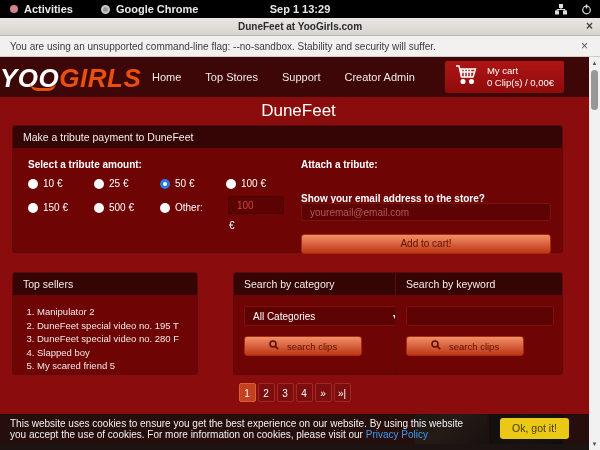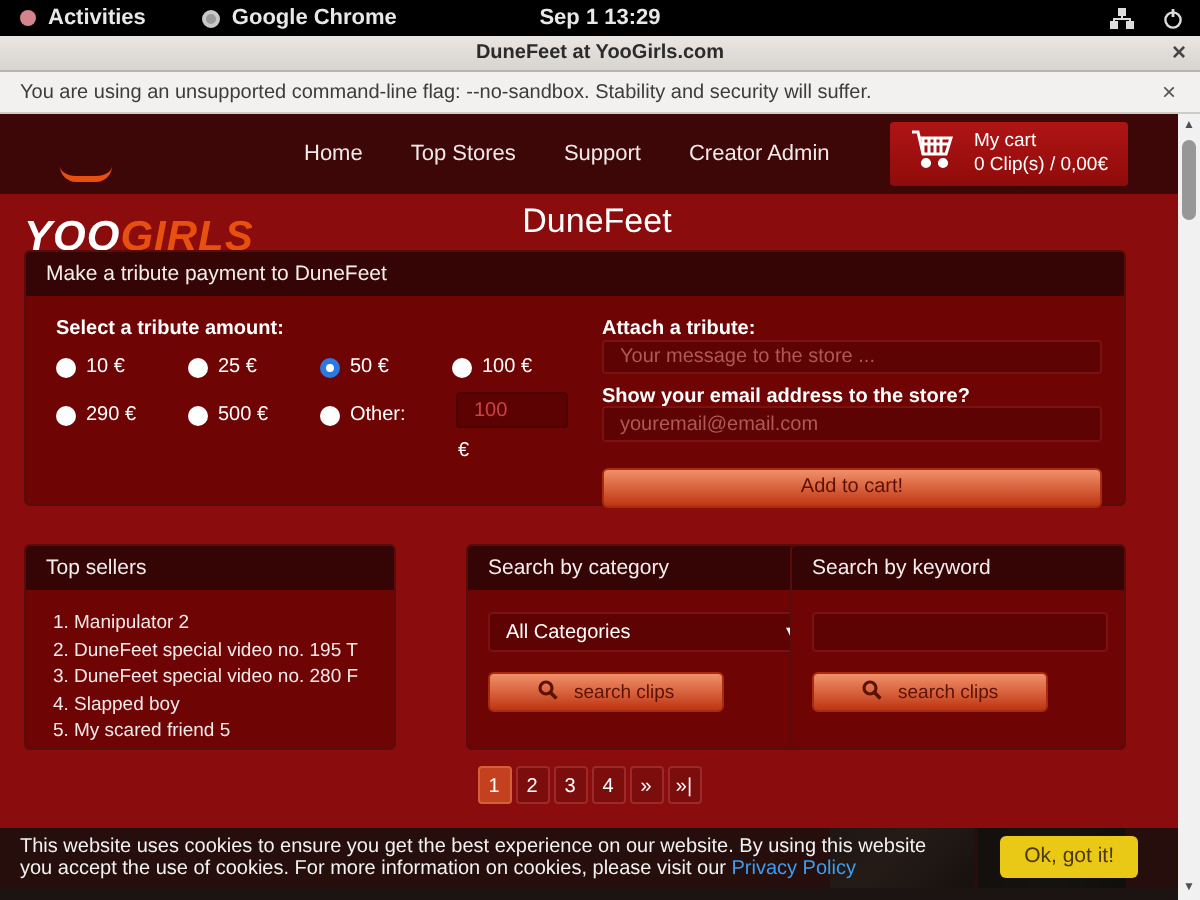--- a/index.html
+++ b/index.html
@@ -27,21 +27,21 @@
   
   .warnbar { position:absolute; top:36px; left:0; width:600px; height:21px; background:#f3f1ef;
              border-bottom:1px solid #cfccc8; display:flex; align-items:center;
              font-size:10px; color:#3c3c3c; padding:0 10px; }
   .warnbar .warn-close { position:absolute; right:12px; font-size:12px; color:#555; }
 
   
   .page { position:absolute; top:57px; left:0; width:589px; height:393px; background:#8b0c0c; overflow:hidden; }
 
   .siteheader { position:absolute; top:0; left:0; width:589px; height:40px; background:#3e0707; }
-  .logo { position:absolute; left:12px; top:6px; font-size:21px; font-weight:800; letter-spacing:.5px; font-style:italic;margin-top:44px; }
+  .logo { position:absolute; left:0; top:6px; font-size:26px; font-weight:800; letter-spacing:.5px; font-style:italic; }
   .logo .yoo { color:#fff; } .logo .girls { color:#e8500f; }
   .logo-smile { position:absolute; left:30px; top:26px; width:26px; height:8px;
                 border-bottom:3px solid #e8500f; border-radius:0 0 14px 14px; }
   .nav { position:absolute; left:152px; top:0; height:40px; display:flex; align-items:center; gap:24px; }
   .nav span { color:#f2eaea; font-size:11px; }
   .cartbox { position:absolute; right:25px; top:4px; height:32px; min-width:110px;
              background:linear-gradient(#b01414,#8f0b0b); border-radius:2px;
              display:flex; align-items:center; gap:8px; padding:0 10px; color:#fff; }
   .cartlines { font-size:9.5px; line-height:12px; }
 
@@ -212,36 +212,35 @@
             <span>50 €</span>
           </span>
         <span class="radio-cell">
             <span class="radio"></span>
             <span>100 €</span>
           </span>
       </div>
       <div class="radio-row r2">
         <span class="radio-cell">
             <span class="radio"></span>
-            <span>290 €</span>
+            <span>150 €</span>
           </span>
         <span class="radio-cell">
             <span class="radio"></span>
             <span>500 €</span>
           </span>
         <span class="radio-cell wide">
             <span class="radio"></span>
             <span>Other:</span>
           </span>
       </div>
       <input class="other-input" type="text" value="100" style="">
       <span class="euro">€</span>
 
       <span class="label msg-label">Attach a tribute:</span>
-      <input class="redfield msg-input" type="text" placeholder="Your message to the store ..." style="">
       <span class="label email-label">Show your email address to the store?</span>
       <input class="redfield email-input" type="text" placeholder="youremail@email.com" style="">
       <div class="addcart">Add to cart!</div>
     </div>
 
     <div class="panel sellers">
       <div class="panel-h">Top sellers</div>
       <ol>
         <li>Manipulator 2</li>
         <li>DuneFeet special video no. 195 T</li>

